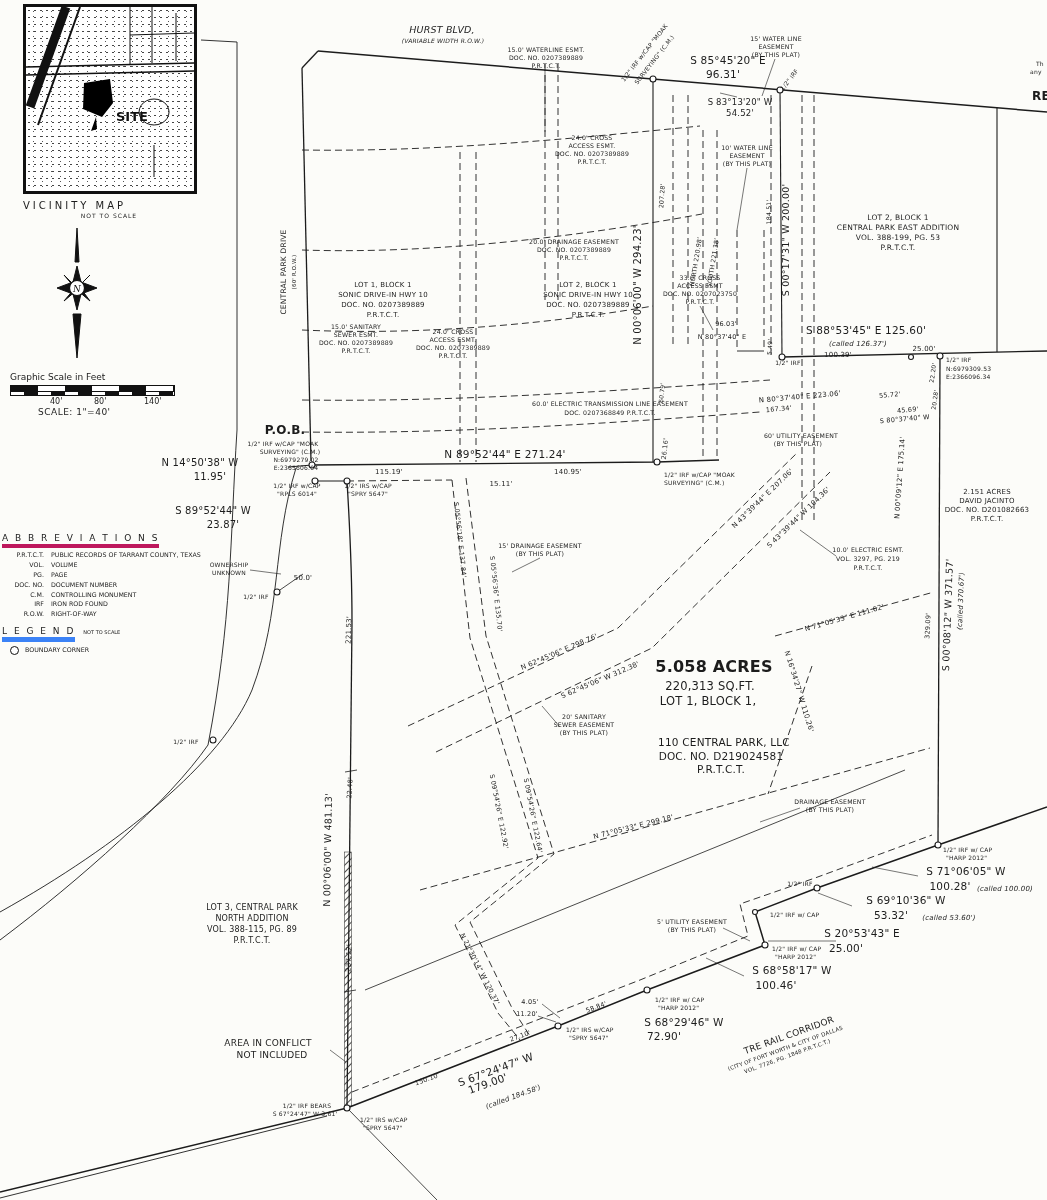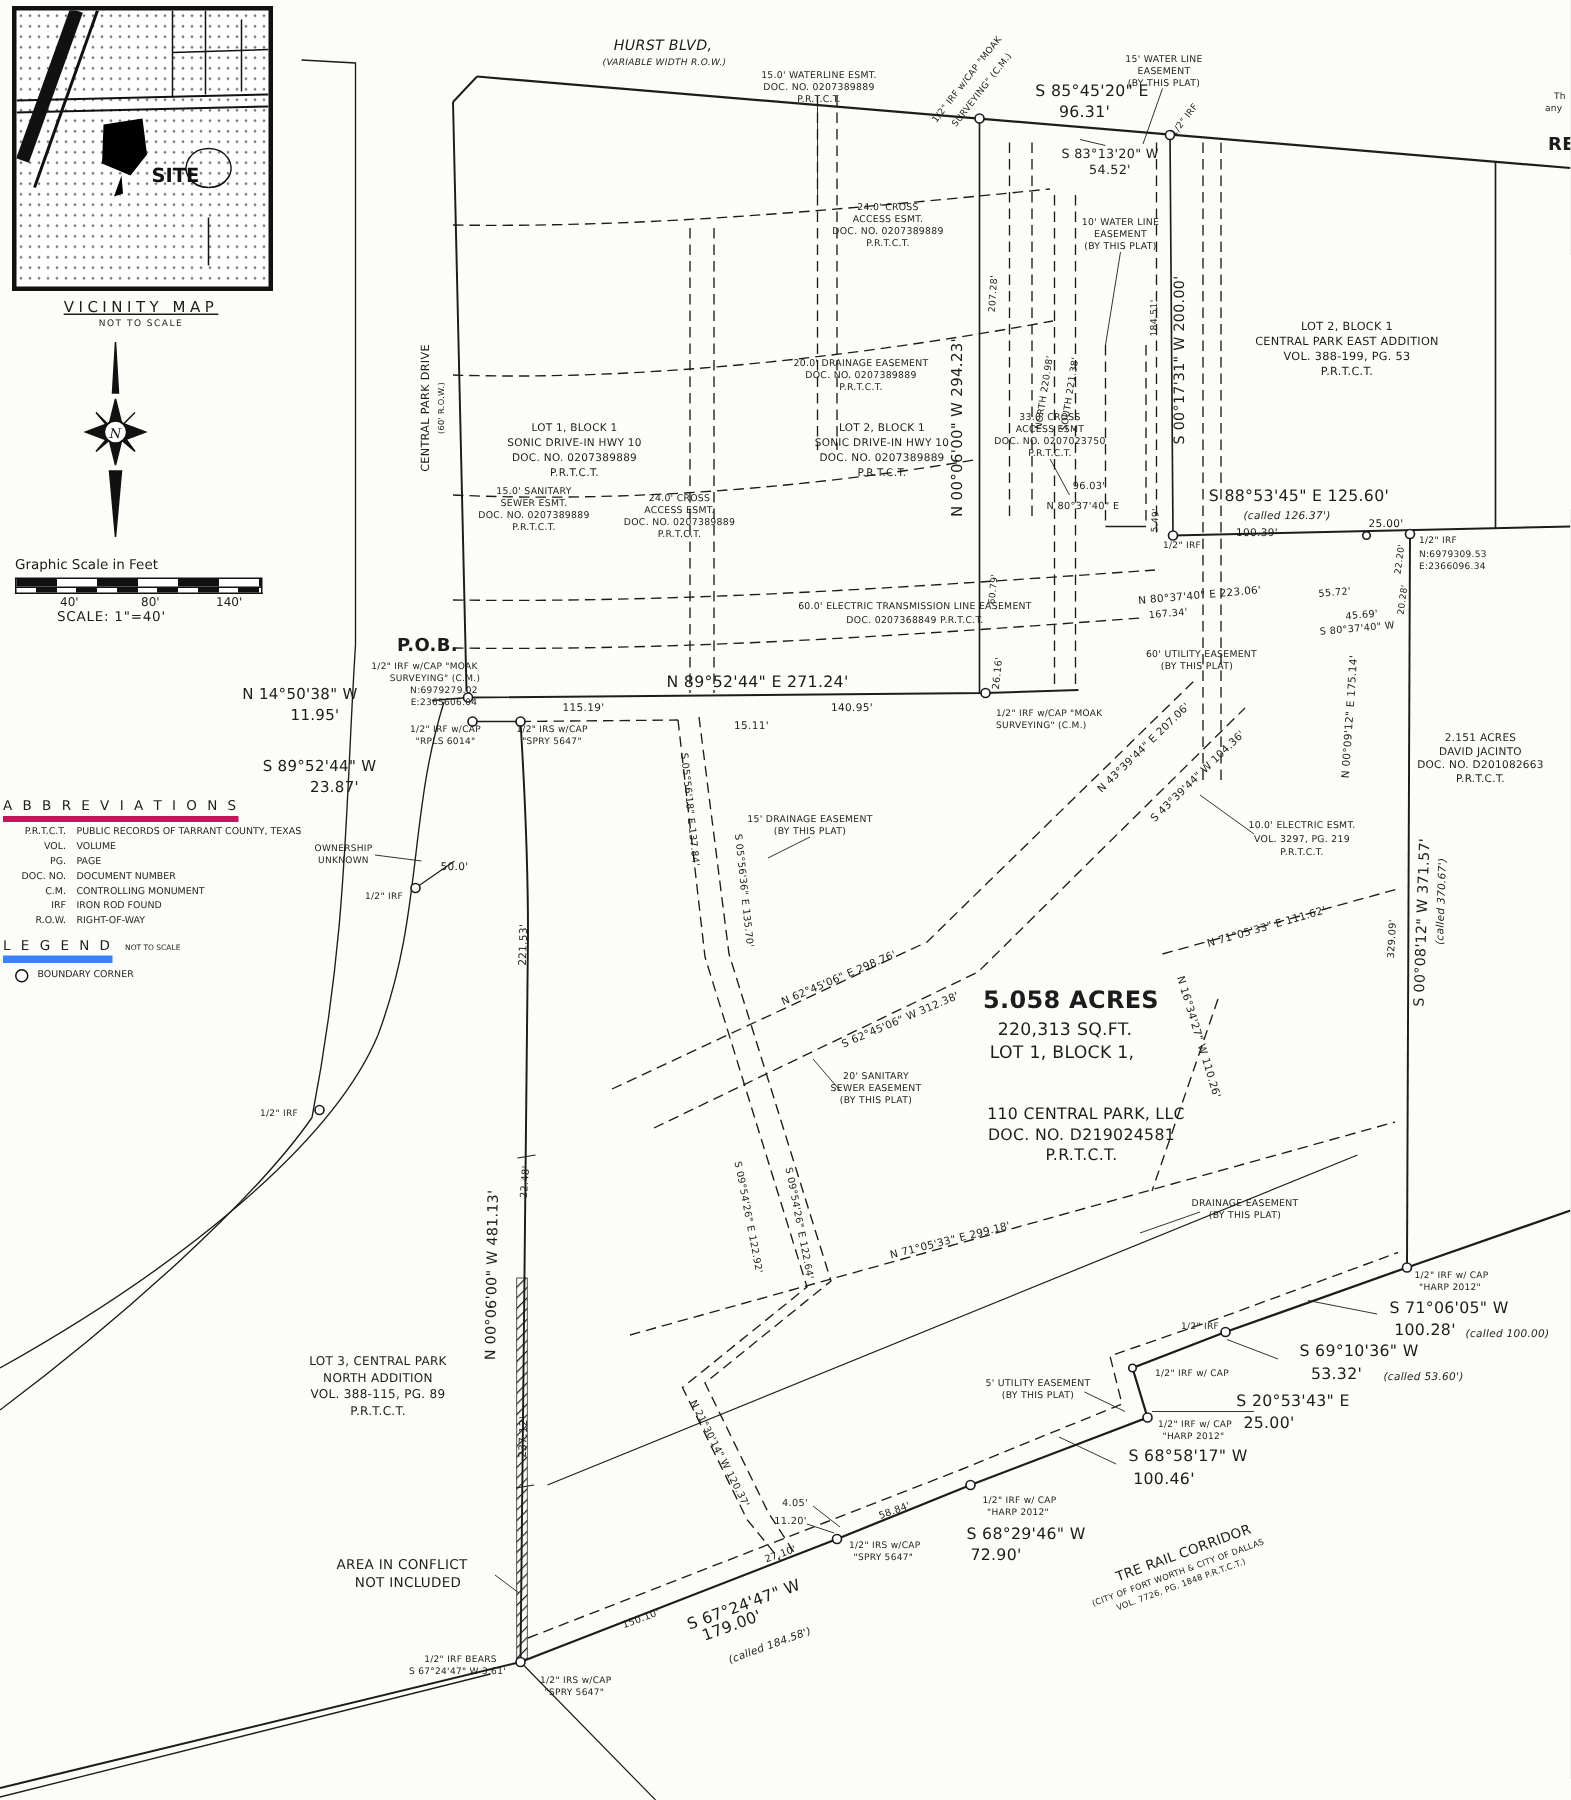--- a/index.html
+++ b/index.html
@@ -1,34 +1,34 @@
 <!DOCTYPE html>
 <html><head>
 <meta charset="utf-8">
 <style>
   html,body{margin:0;padding:0;background:#e8e8e4;}
   .sheet{position:relative;width:1047px;height:1200px;background:#fcfcf9;overflow:hidden;
          font-family:"DejaVu Sans",sans-serif;color:#1c1c1c;}
   .sheet svg.plat{position:absolute;left:0;top:0;}
   .lbl{font-family:"DejaVu Sans",sans-serif;fill:#1c1c1c;letter-spacing:.2px;}
   
-  .vic-wrap{position:absolute;left:8px;top:4px;width:172px;}
+  .vic-wrap{position:absolute;left:23px;top:4px;width:172px;}
   .vicmap{width:168px;height:184px;border:3px solid #111;background-color:#fff;
     background-image:radial-gradient(#444 .6px,transparent .75px),radial-gradient(#555 .5px,transparent .65px);
     background-size:6px 7px,9px 5px;background-position:0 0,3px 2px;position:relative;}
-  .vic-title{text-align:center;font-size:10px;letter-spacing:3px;margin-top:6px;text-decoration:underline;}
+  .vic-title{text-align:left;font-size:10px;letter-spacing:3px;margin-top:6px;}
   .vic-sub{text-align:center;font-size:6px;letter-spacing:1px;margin-top:1px;}
   
   .scale-wrap{position:absolute;left:10px;top:372px;width:165px;font-size:9px;}
   .sc-title{text-align:left;margin-bottom:3px;}
   .bar1{height:5px;border:1.5px solid #111;background:repeating-linear-gradient(90deg,#111 0 27px,#fff 27px 54px);}
   .bar2{height:3px;border:1.5px solid #111;border-top:0;background:repeating-linear-gradient(90deg,#fff 0 13px,#111 13px 27px);}
   .sc-ticks{position:relative;height:11px;font-size:8px;}
   .sc-ticks span{position:absolute;top:1px;}
-  .sc-t0{left:30px}.sc-t1{left:84px}.sc-t2{left:134px}
+  .sc-t0{left:40px}.sc-t1{left:84px}.sc-t2{left:134px}
   .sc-note{margin-left:28px;font-size:9px;letter-spacing:.5px;}
   
   .abbrev{position:absolute;left:2px;top:534px;width:236px;font-size:6.3px;line-height:1.05;}
   .ab-title{font-size:9px;letter-spacing:2px;border-bottom:4px solid #be185d;display:inline-block;padding-bottom:1px;margin-bottom:4px;}
   .ab-row{display:flex;margin-bottom:3.2px;}
   .ab-k{width:42px;text-align:right;flex:0 0 42px;}
   .ab-v{padding-left:7px;}
   .leg-head{margin-top:9px;margin-bottom:4px;white-space:nowrap;}
   .leg-title{font-size:9px;letter-spacing:2px;border-bottom:5px solid #3b82f6;display:inline-block;padding-bottom:1px;}
   .leg-nts{font-size:5px;margin-left:6px;}

